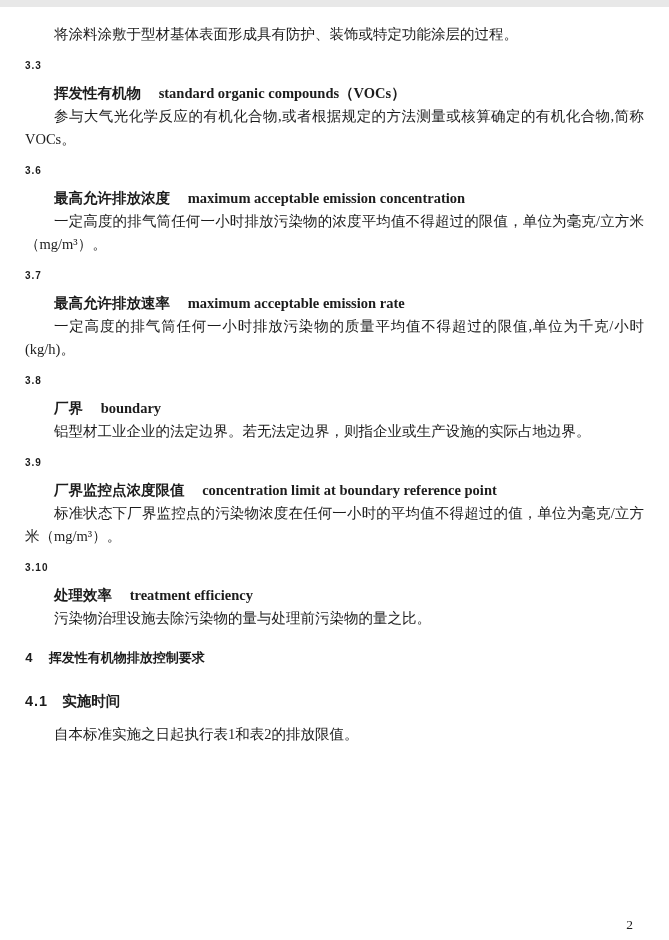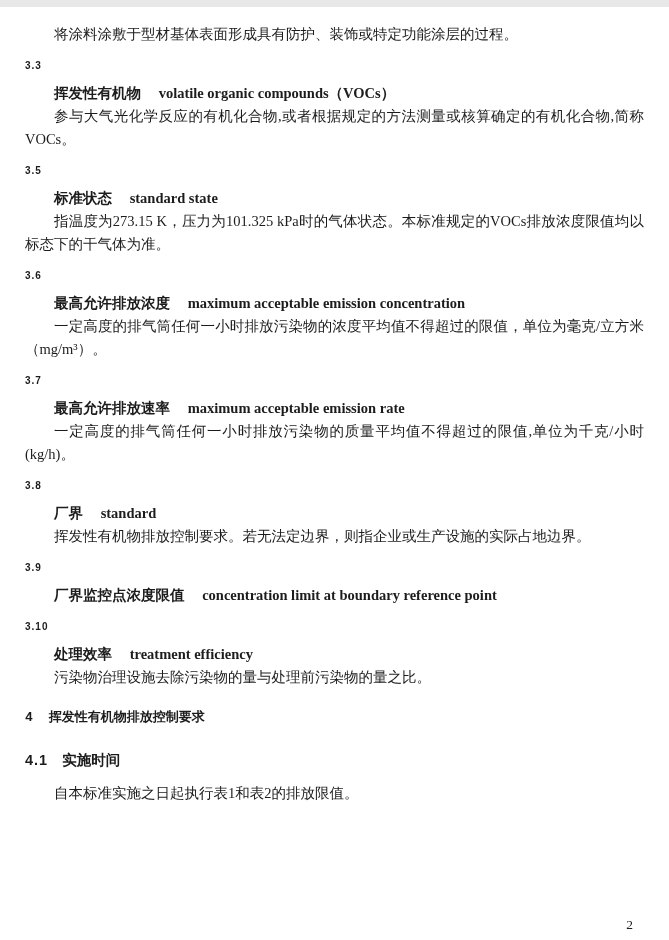--- a/index.html
+++ b/index.html
@@ -68,34 +68,26 @@
 <body>
 
 <div class="page">
 
   <p class="body-text intro">将涂料涂敷于型材基体表面形成具有防护、装饰或特定功能涂层的过程。</p>
 
   <section>
     <p class="clause-num">3.3</p>
     <p class="term-line">
       <span class="term-cn">挥发性有机物</span>
-      <span class="term-en">volatile organic compounds（VOCs）</span>
+      <span class="term-en">standard organic compounds（VOCs）</span>
     </p>
     <p class="body-text">参与大气光化学反应的有机化合物,或者根据规定的方法测量或核算确定的有机化合物,简称VOCs。</p>
   </section>
 
 
-  <section>
-    <p class="clause-num">3.5</p>
-    <p class="term-line">
-      <span class="term-cn">标准状态</span>
-      <span class="term-en">standard state</span>
-    </p>
-    <p class="body-text">指温度为273.15 K，压力为101.325 kPa时的气体状态。本标准规定的VOCs排放浓度限值均以标态下的干气体为准。</p>
-  </section>
 
   <section>
     <p class="clause-num">3.6</p>
     <p class="term-line">
       <span class="term-cn">最高允许排放浓度</span>
       <span class="term-en">maximum acceptable emission concentration</span>
     </p>
     <p class="body-text">一定高度的排气筒任何一小时排放污染物的浓度平均值不得超过的限值，单位为毫克/立方米（mg/m³）。</p>
   </section>
 
@@ -105,31 +97,32 @@
       <span class="term-cn">最高允许排放速率</span>
       <span class="term-en">maximum acceptable emission rate</span>
     </p>
     <p class="body-text">一定高度的排气筒任何一小时排放污染物的质量平均值不得超过的限值,单位为千克/小时(kg/h)。</p>
   </section>
 
   <section>
     <p class="clause-num">3.8</p>
     <p class="term-line">
       <span class="term-cn">厂界</span>
-      <span class="term-en">standard</span>
+      <span class="term-en">boundary</span>
     </p>
-    <p class="body-text">挥发性有机物排放控制要求。若无法定边界，则指企业或生产设施的实际占地边界。</p>
+    <p class="body-text">铝型材工业企业的法定边界。若无法定边界，则指企业或生产设施的实际占地边界。</p>
   </section>
 
   <section>
     <p class="clause-num">3.9</p>
     <p class="term-line">
       <span class="term-cn">厂界监控点浓度限值</span>
       <span class="term-en">concentration limit at boundary reference point</span>
     </p>
+    <p class="body-text">标准状态下厂界监控点的污染物浓度在任何一小时的平均值不得超过的值，单位为毫克/立方米（mg/m³）。</p>
   </section>
 
   <section>
     <p class="clause-num">3.10</p>
     <p class="term-line">
       <span class="term-cn">处理效率</span>
       <span class="term-en">treatment efficiency</span>
     </p>
     <p class="body-text">污染物治理设施去除污染物的量与处理前污染物的量之比。</p>
   </section>

